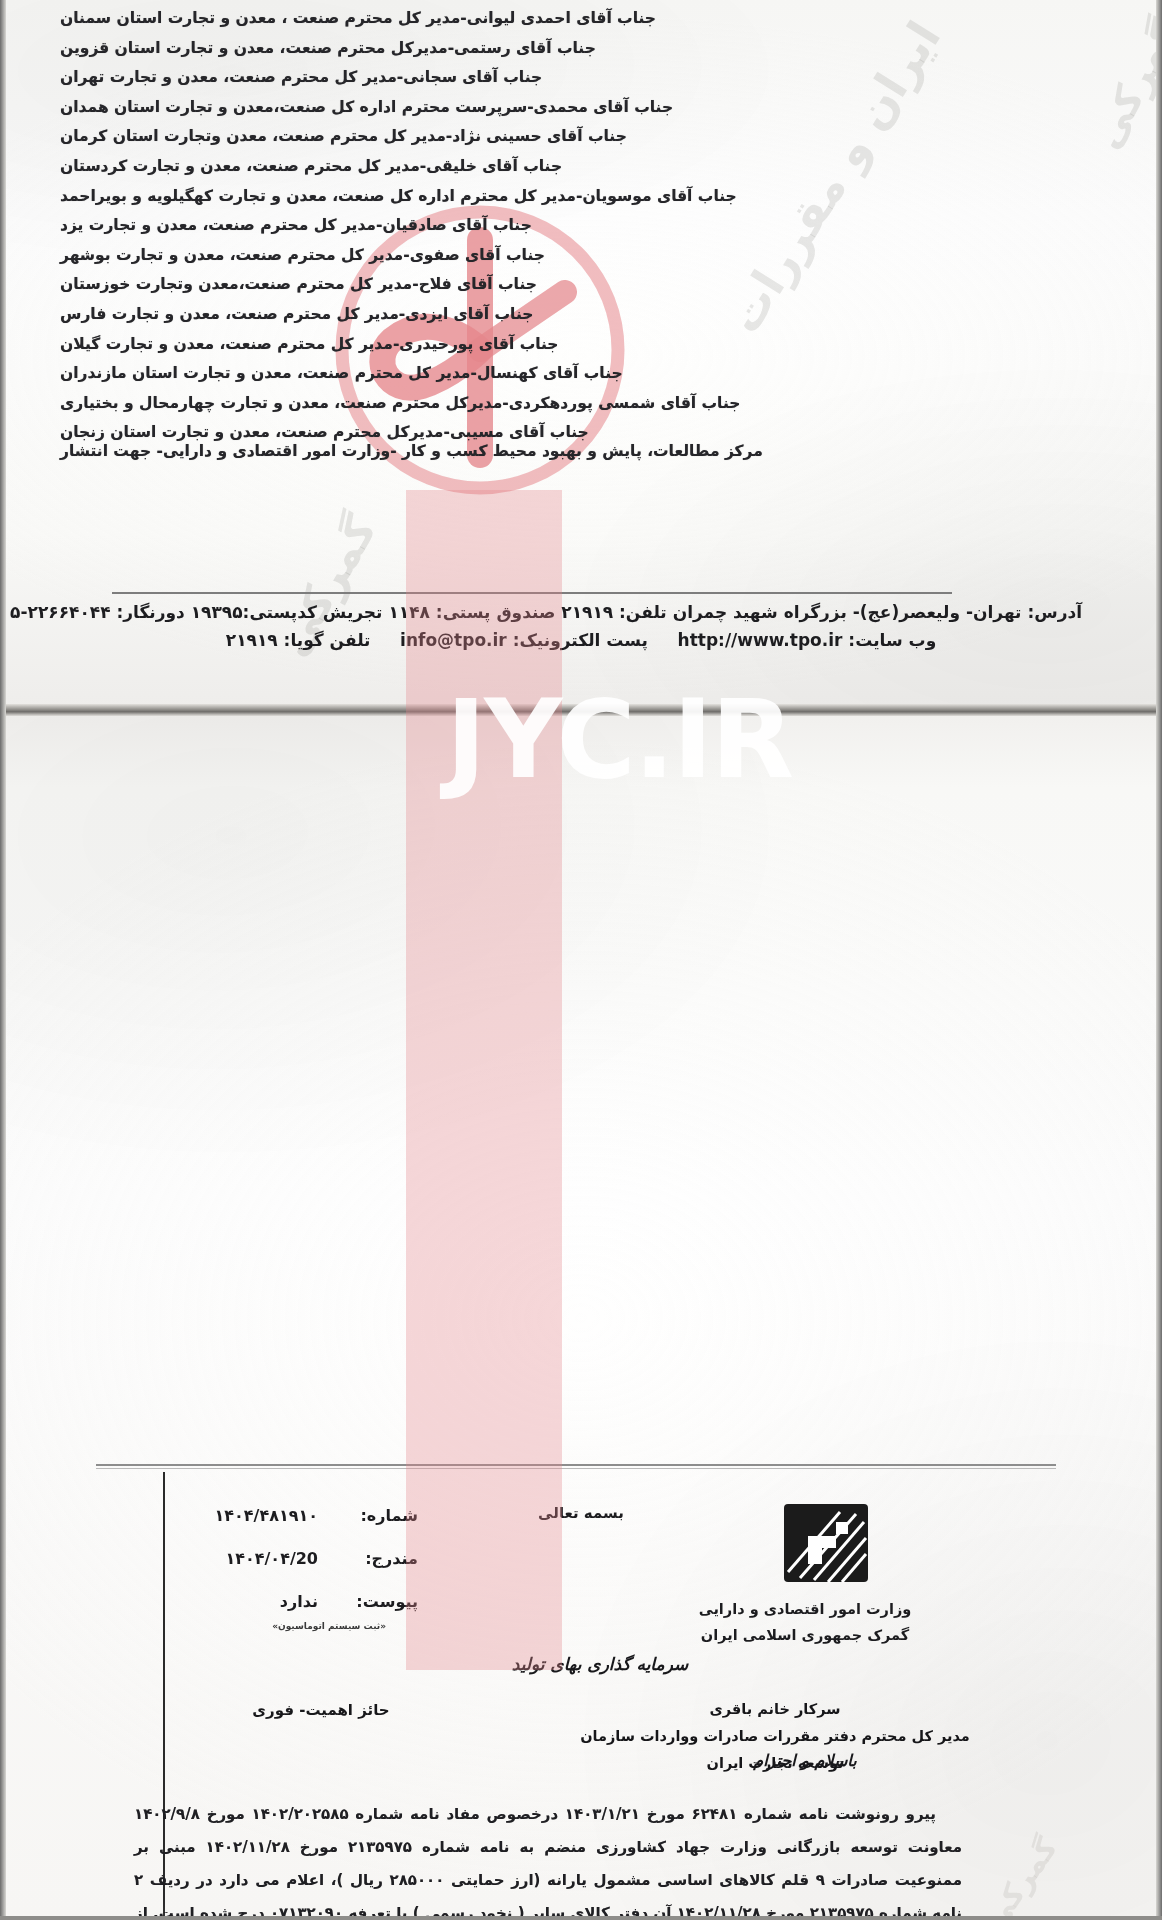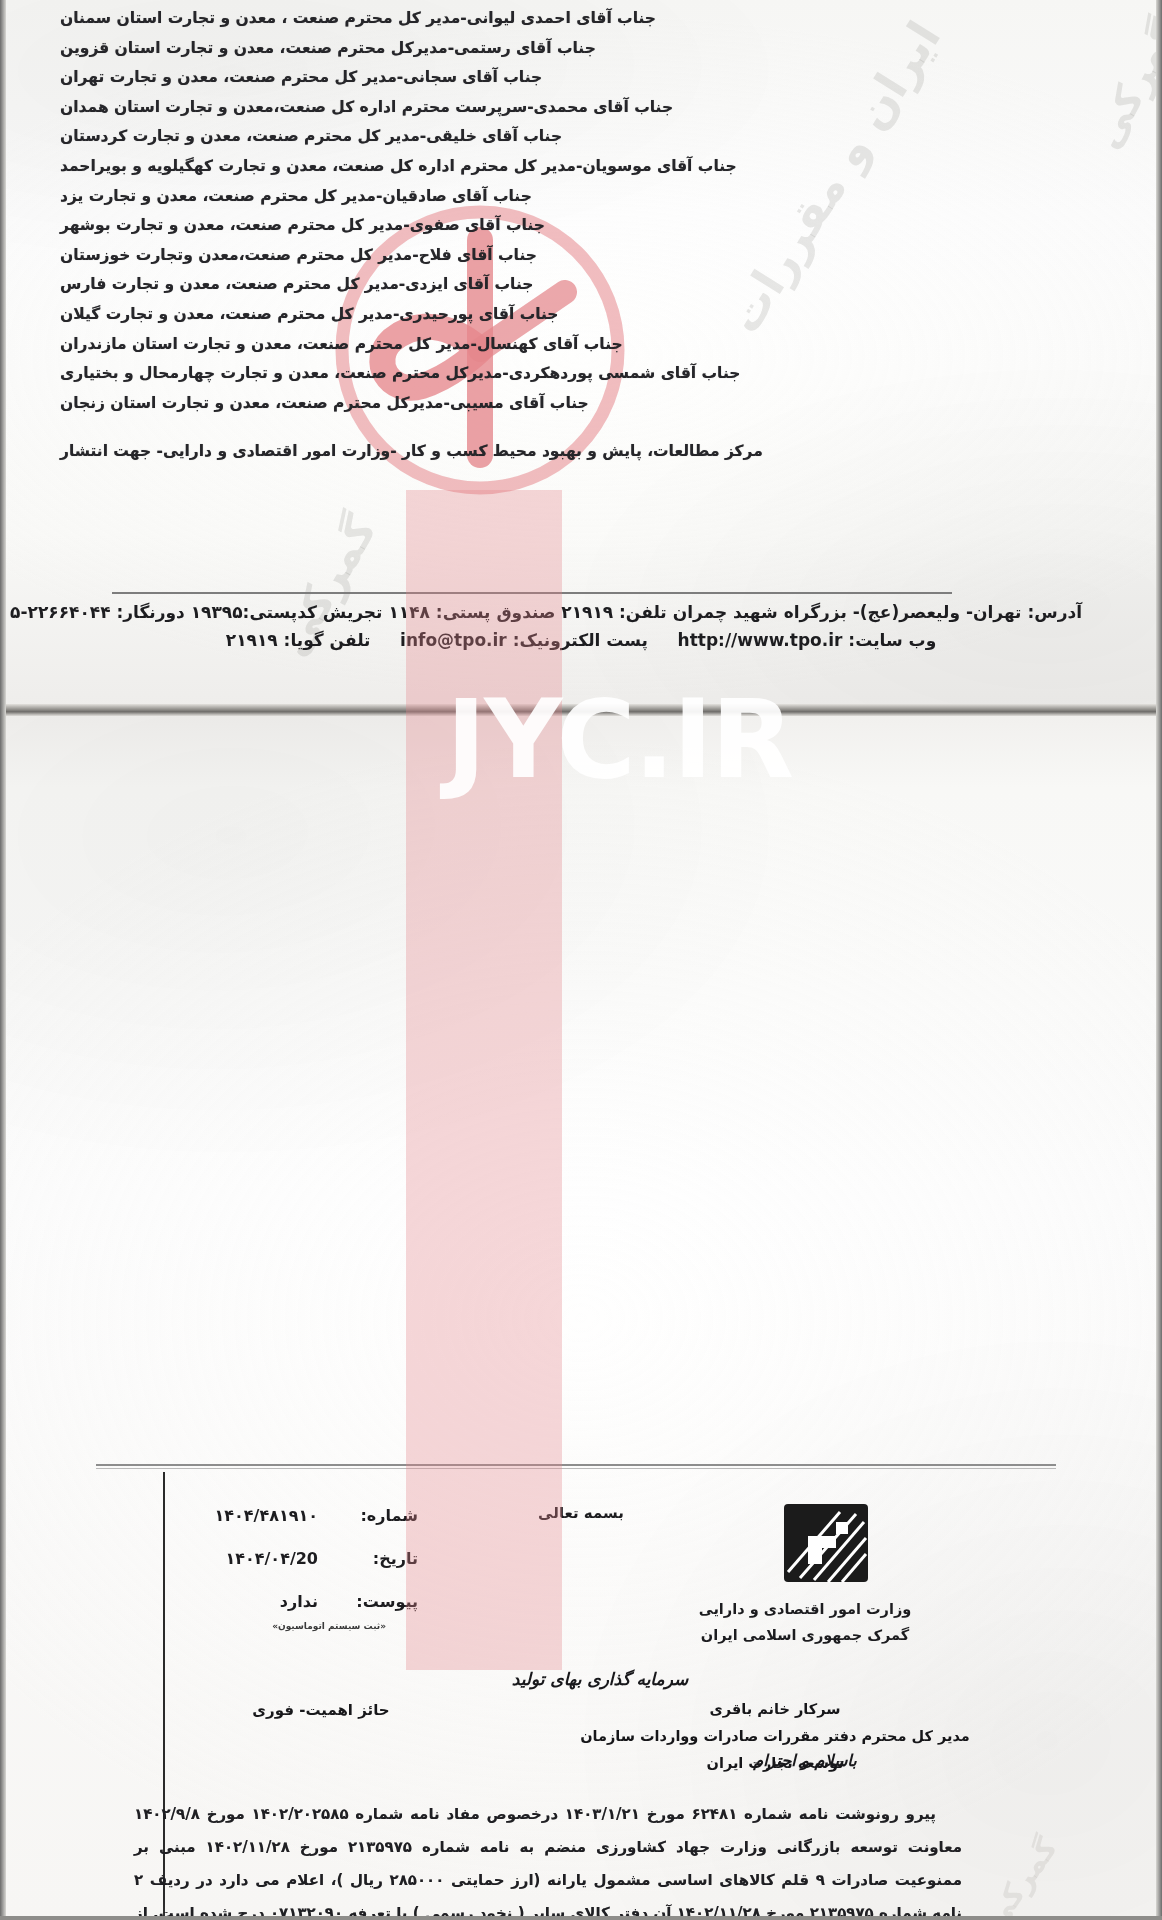--- a/index.html
+++ b/index.html
@@ -169,21 +169,21 @@
     position:absolute; top:880px; left:640px; width:330px;
     direction:rtl; text-align:center;
     font-size:14.5px; font-weight:bold; color:#1c1c1f; line-height:26px;
   }
 
   #doc2-subject{
     position:absolute; top:938px; left:430px; width:340px;
     direction:rtl; text-align:center;
     font-size:17px; color:#18181b;
     font-family:"DejaVu Serif","Liberation Serif",serif;
-    font-style:italic; font-weight:bold;margin-top:15px;
+    font-style:italic; font-weight:bold;
   }
 
   #doc2-addressee{
     position:absolute; top:980px; left:560px; width:430px;
     direction:rtl; text-align:center;
     font-size:14.5px; font-weight:bold; color:#161619; line-height:27px;
   }
   #doc2-salutation{
     position:absolute; top:1035px; left:690px; width:230px;
     direction:rtl; text-align:center;
@@ -229,20 +229,21 @@
       <path d="M150 40 L150 255" stroke="#e5878c" stroke-width="26" opacity="0.78" stroke-linecap="round"></path>
       <path d="M150 150 C 150 150, 105 105, 62 140 C 40 160, 58 196, 92 186 C 122 177, 150 150, 150 150 Z" fill="none" stroke="#e5878c" stroke-width="26" opacity="0.78" stroke-linejoin="round"></path>
       <path d="M150 150 L 235 92" stroke="#e5878c" stroke-width="24" opacity="0.72" stroke-linecap="round"></path>
     </svg>
 
     <div id="doc1-recipients">
       <div class="recipient-line">جناب آقای احمدی لیوانی-مدیر کل محترم صنعت ، معدن و تجارت استان سمنان</div>
       <div class="recipient-line">جناب آقای رستمی-مدیرکل محترم صنعت، معدن و تجارت استان قزوین</div>
       <div class="recipient-line">جناب آقای سجانی-مدیر کل محترم صنعت، معدن و تجارت تهران</div>
       <div class="recipient-line">جناب آقای محمدی-سرپرست محترم اداره کل صنعت،معدن و تجارت استان همدان</div>
+      <div class="recipient-line">جناب آقای حسینی نژاد-مدیر کل محترم صنعت، معدن وتجارت استان کرمان</div>
       <div class="recipient-line">جناب آقای خلیقی-مدیر کل محترم صنعت، معدن و تجارت کردستان</div>
       <div class="recipient-line">جناب آقای موسویان-مدیر کل محترم اداره کل صنعت، معدن و تجارت کهگیلویه و بویراحمد</div>
       <div class="recipient-line">جناب آقای صادقیان-مدیر کل محترم صنعت، معدن و تجارت یزد</div>
       <div class="recipient-line">جناب آقای صفوی-مدیر کل محترم صنعت، معدن و تجارت بوشهر</div>
       <div class="recipient-line">جناب آقای فلاح-مدیر کل محترم صنعت،معدن وتجارت خوزستان</div>
       <div class="recipient-line">جناب آقای ایزدی-مدیر کل محترم صنعت، معدن و تجارت فارس</div>
       <div class="recipient-line">جناب آقای پورحیدری-مدیر کل محترم صنعت، معدن و تجارت گیلان</div>
       <div class="recipient-line">جناب آقای کهنسال-مدیر کل محترم صنعت، معدن و تجارت استان مازندران</div>
       <div class="recipient-line">جناب آقای شمسی پوردهکردی-مدیرکل محترم صنعت، معدن و تجارت چهارمحال و بختیاری</div>
       <div class="recipient-line">جناب آقای مسیبی-مدیرکل محترم صنعت، معدن و تجارت استان زنجان</div>
@@ -278,21 +279,21 @@
     <div id="doc2-vline"></div>
 
     <div id="doc2-basmala">بسمه تعالی</div>
 
     <div id="doc2-meta">
       <div class="meta-row">
         <span class="meta-label">شماره:</span>
         <span class="meta-value">۱۴۰۴/۴۸۱۹۱۰</span>
       </div>
       <div class="meta-row">
-        <span class="meta-label">تاریخ:</span>
+        <span class="meta-label">مندرج:</span>
         <span class="meta-value">۱۴۰۴/۰۴/20</span>
       </div>
       <div class="meta-row">
         <span class="meta-label">پیوست:</span>
         <span class="meta-value">ندارد</span>
       </div>
       <div id="doc2-meta-note">«ثبت سیستم اتوماسیون»</div>
     </div>
 
     <svg id="doc2-orglogo" viewBox="0 0 96 88">

